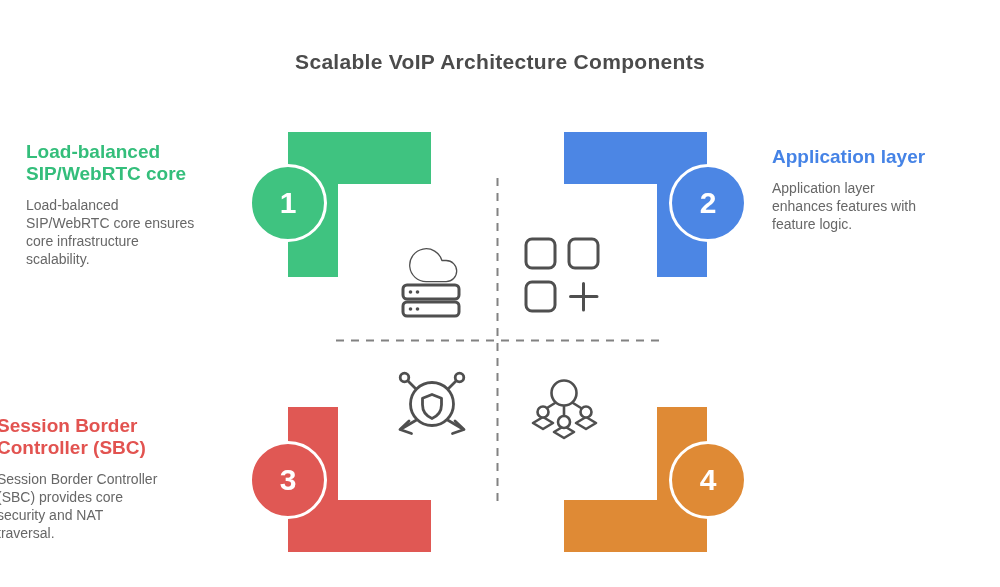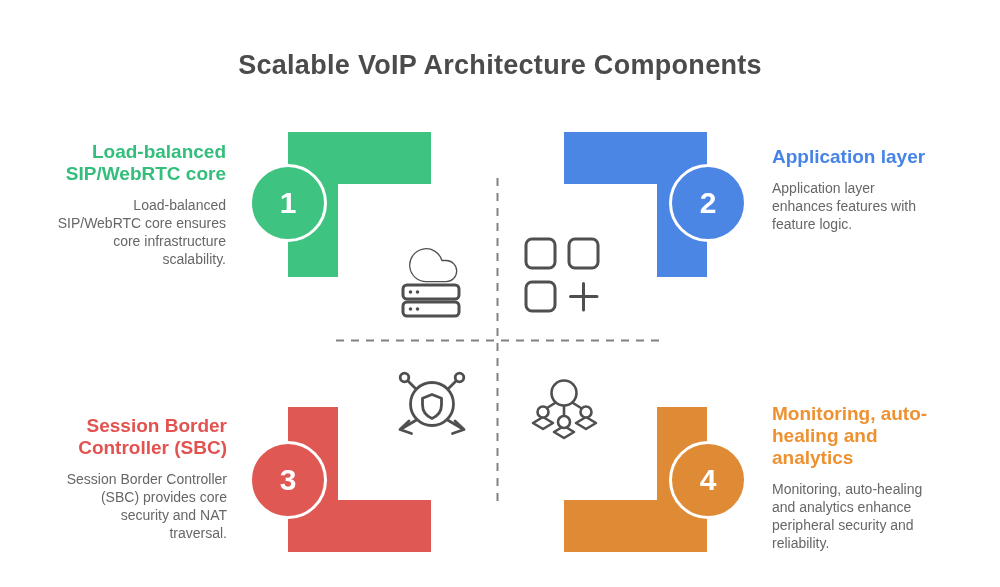--- a/index.html
+++ b/index.html
@@ -1,34 +1,34 @@
 <!DOCTYPE html>
 <html><head>
 <meta charset="utf-8">
 <style>
   html,body { margin:0; padding:0; }
   body { font-family:"Liberation Sans","DejaVu Sans",sans-serif; background:#fff; }
   .canvas { position:relative; width:1000px; height:587px; background:#ffffff; overflow:hidden; }
 
   .main-title {
     position:absolute; top:50px; left:0; width:1000px;
-    text-align:center; font-size:27px; font-weight:bold; color:#4b4b4b;
+    text-align:center; font-size:21px; font-weight:bold; color:#4b4b4b;
     letter-spacing:0.3px; margin:0;
   }
 
   .bar { position:absolute; }
 
   .num-circle {
     position:absolute; width:72px; height:72px; border-radius:50%;
     border:3px solid #ffffff; color:#ffffff; font-size:30px; font-weight:bold;
     display:flex; align-items:center; justify-content:center; z-index:3;
   }
 
   .tblock { position:absolute; z-index:2; }
-  .tblock.right { text-align:right; }
+  .tblock.right { }
   .tblock.left  { text-align:left; }
   .q-title { font-size:19px; line-height:22px; font-weight:bold; white-space:pre-line; }
   .q-desc  { font-size:14px; line-height:18px; color:#676767; margin-top:11px; white-space:pre-line; }
 
   .icon-svg { position:absolute; z-index:1; }
   .icon-svg * { vector-effect:non-scaling-stroke; }
   .divider-svg { position:absolute; left:0; top:0; z-index:0; }
 </style>
 </head>
 <body>
@@ -90,29 +90,20 @@
 feature logic.</div>
   </div>
   <div class="tblock right" style="right:773px;top:415px;width:230px;">
     <div class="q-title" style="color: rgb(226, 83, 80);">Session Border
 Controller (SBC)</div>
     <div class="q-desc">Session Border Controller
 (SBC) provides core
 security and NAT
 traversal.</div>
   </div>
-  <div class="tblock left" style="left:772px;top:403px;width:220px;">
-    <div class="q-title" style="color: rgb(238, 145, 48);">Monitoring, auto-
-healing and
-analytics</div>
-    <div class="q-desc">Monitoring, auto-healing
-and analytics enhance
-peripheral security and
-reliability.</div>
-  </div>
 
   <svg class="icon-svg" style="left:401px;top:236px;" width="60" height="82" viewBox="0 0 60 82" fill="none" stroke="#4f4f4f" stroke-width="3" stroke-linecap="round" stroke-linejoin="round">
     <g transform="translate(4,1) scale(2.35)" stroke-width="1.28">
       <path d="M17.5 19H9a7 7 0 1 1 6.71-9h1.79a4.5 4.5 0 1 1 0 9Z"></path>
     </g>
     <rect x="2" y="49" width="56" height="14" rx="4"></rect>
     <rect x="2" y="66" width="56" height="14" rx="4"></rect>
     <circle cx="9.5" cy="56" r="1.8" fill="#4f4f4f" stroke="none"></circle>
     <circle cx="16.5" cy="56" r="1.8" fill="#4f4f4f" stroke="none"></circle>
     <circle cx="9.5" cy="73" r="1.8" fill="#4f4f4f" stroke="none"></circle>

